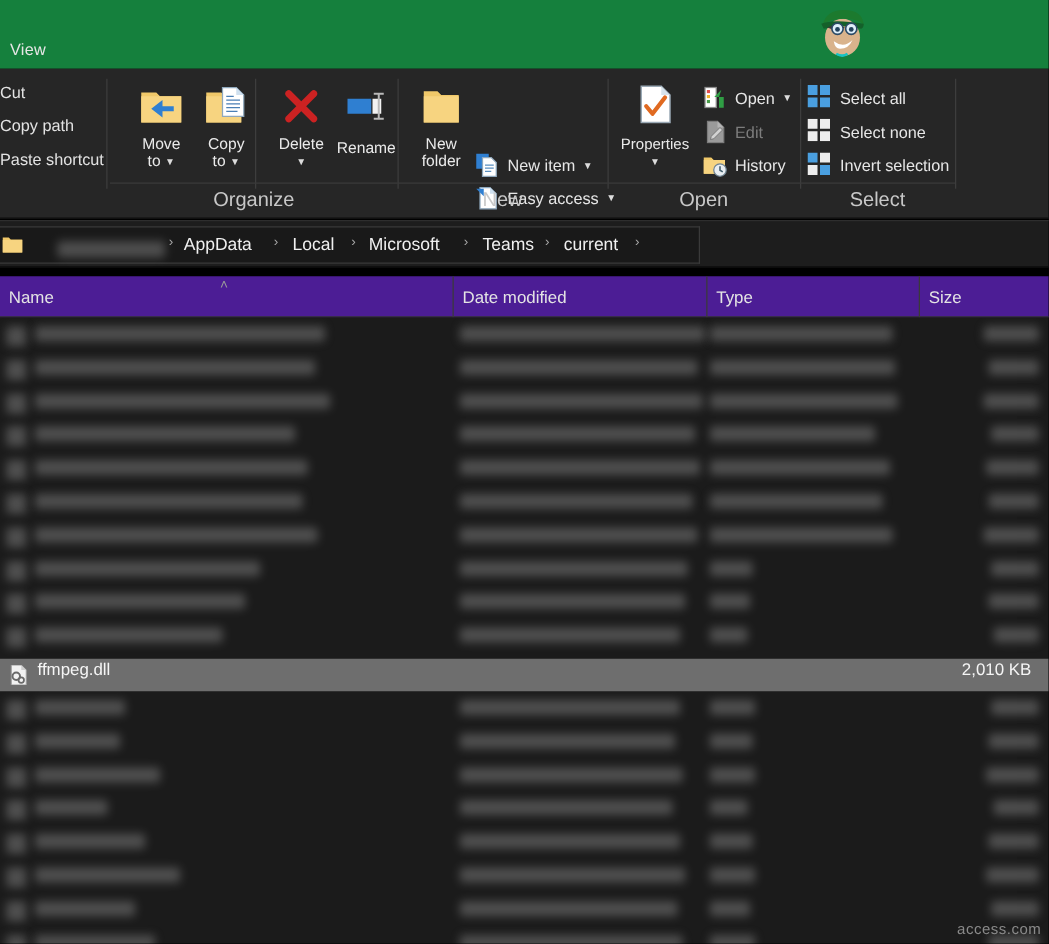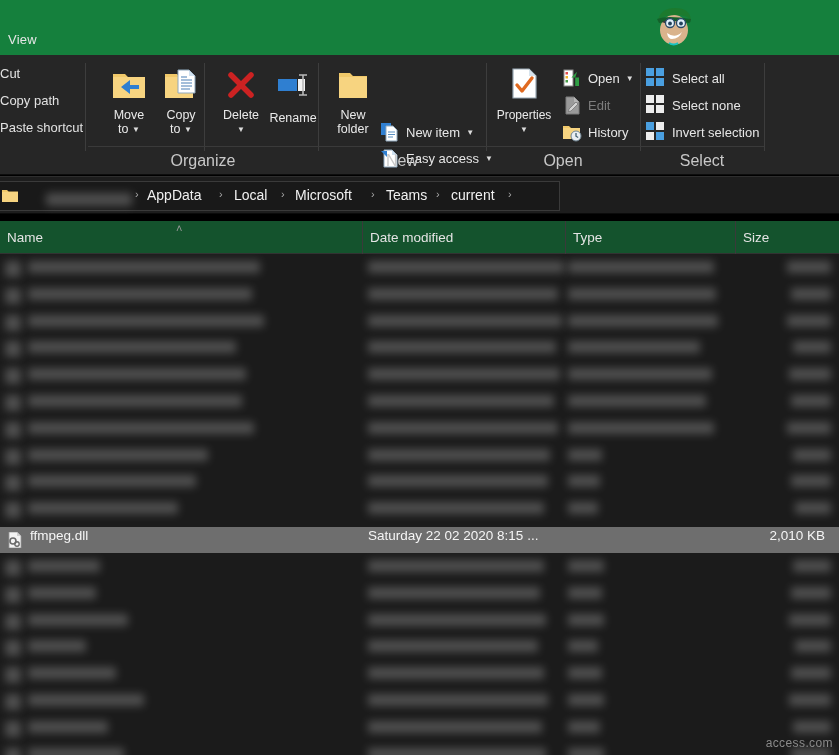--- a/index.html
+++ b/index.html
@@ -88,21 +88,21 @@
   .crumb{
     position:absolute; font-size:14px; color:#f0f0f0; top:10px; white-space:nowrap; cursor:default;
   }
   .crumb-sep{
     position:absolute; top:11px; font-size:11px; color:#a9a9a9;
   }
 
   
   #colhdr{
     position:absolute; left:0; top:221px; width:839px; height:33px;
-    background:#14532d; border-bottom:1px solid #323232;
+    background:#4c1d95; border-bottom:1px solid #323232;
   }
   .colh{
     position:absolute; top:0; height:33px; display:flex; align-items:center;
     padding-left:7px; font-size:13.5px; color:#e4e4e4;
     border-left:1px solid #3a3a3a; cursor:default;
   }
   .colh:first-of-type{ border-left:none; }
   #sort-chevron{
     position:absolute; left:176px; top:2px; font-size:11px; color:#9a9a9a; line-height:1;
   }
@@ -485,21 +485,20 @@
   <div id="sel-row" style="top:273px">
     <span id="sel-icon">
       <svg width="16" height="16" viewBox="0 0 16 16">
         <path d="M2 0h8l4 4v12H2z" fill="#f2f2f2" stroke="#9a9a9a" stroke-width=".8"></path>
         <path d="M10 0l4 4h-4z" fill="#cfcfcf"></path>
         <circle cx="6" cy="9" r="3" fill="none" stroke="#6a6a6a" stroke-width="1.6"></circle>
         <circle cx="10" cy="12" r="2.2" fill="none" stroke="#6a6a6a" stroke-width="1.4"></circle>
       </svg>
     </span>
     <span class="cell" style="left:30px">ffmpeg.dll</span>
-    <span class="cell" style="left:368px">Saturday 22 02 2020 8:15 ...</span>
     <span class="cell" style="right:14px">2,010 KB</span>
   </div>
 
   <div id="rows-below">
       <div class="frow" style="top: 301px;">
         <span class="ic blurblk"></span>
         <span class="fr-name blurblk" style="width: 72px;"></span>
         <span class="fr-date blurblk" style="width: 176px;"></span>
         <span class="fr-type blurblk" style="width: 36px;"></span>
         <span class="fr-size blurblk" style="width: 38px;"></span>

